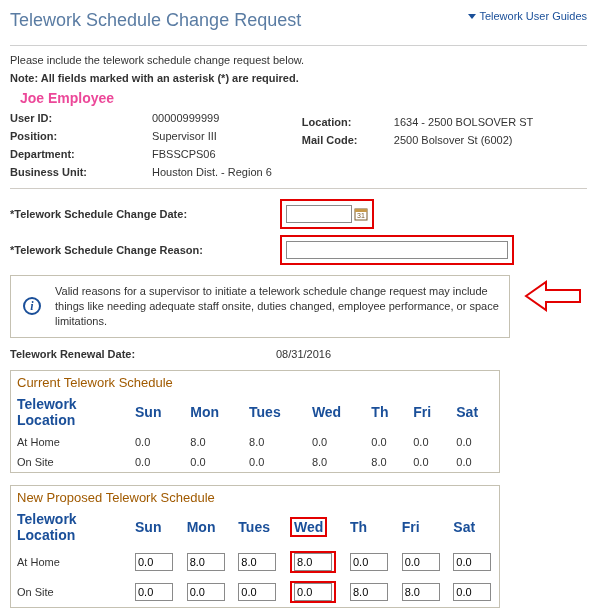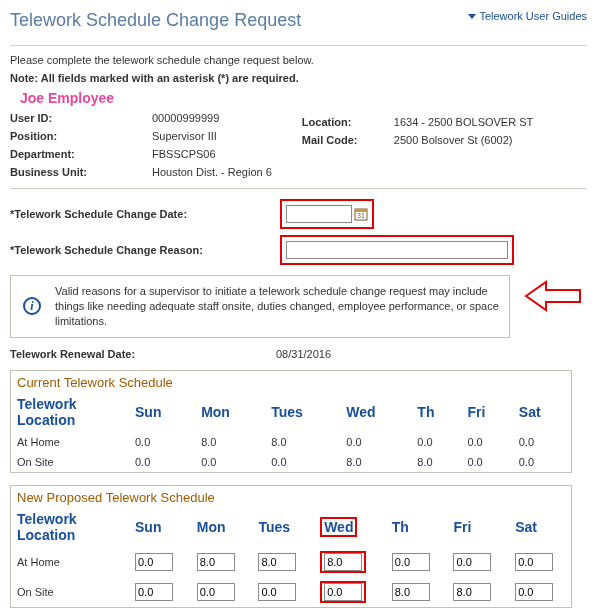--- a/index.html
+++ b/index.html
@@ -80,21 +80,21 @@
     position:absolute; left: 524px; top: 278px;
   }
 
   .renewal-row { display:flex; margin: 8px 0 10px 0; }
   .renewal-row .lbl2 { width: 266px; font-weight:bold; }
 
   .sched-panel {
     border: 1px solid #c5c1b2;
     padding: 0;
     margin-bottom: 12px;
-    width: 562px;
+    width: 490px;
   }
   .sched-title {
     color: #a05a00;
     font-size: 13px;
     padding: 4px 6px 2px 6px;
   }
   table.sched {
     width: 100%;
     border-collapse: collapse;
   }
@@ -133,21 +133,21 @@
 
 <div class="header-row">
   <h1 class="page-title">Telework Schedule Change Request</h1>
   <div class="guides-link">
     <span class="tri-down"></span>
     <span>Telework User Guides</span>
   </div>
 </div>
 <hr class="hr">
 
-<div class="instr">Please complete the telework schedule change request below.</div>
+<div class="instr">Please include the telework schedule change request below.</div>
 <div class="instr bold">Note: All fields marked with an asterisk (*) are required.</div>
 
 <div class="emp-name">Joe Employee</div>
 
 <div class="info-grid">
   <div class="info-col left">
     <div class="lbl">User ID:</div>
     <div>00000999999</div>
     <div class="lbl">Position:</div>
     <div>Supervisor III</div>

